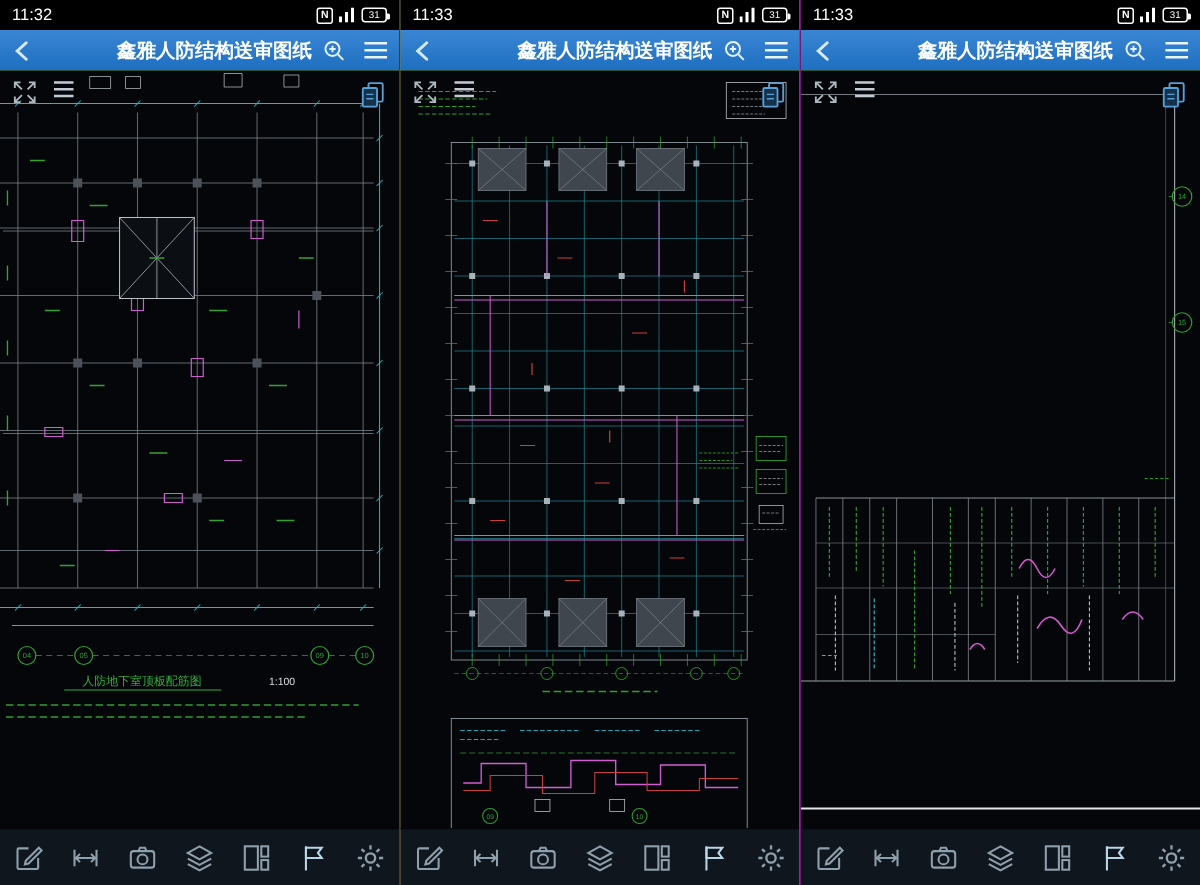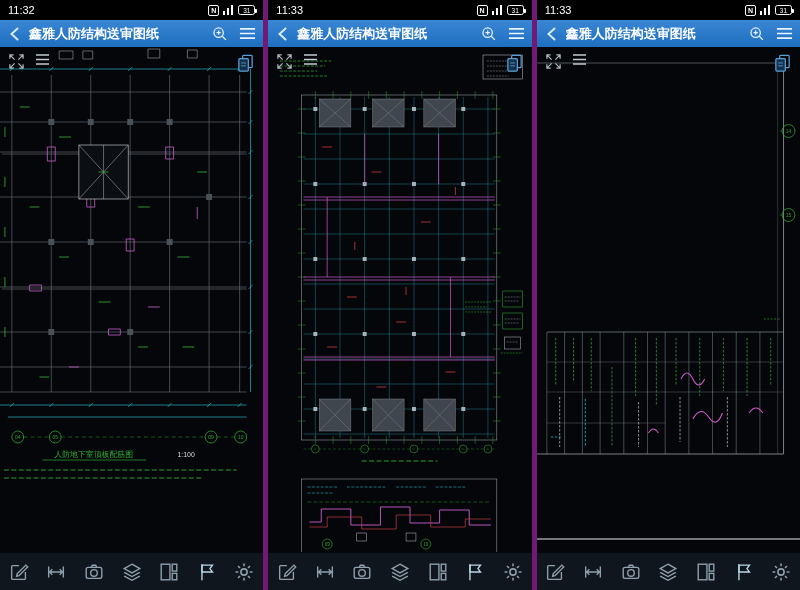--- a/index.html
+++ b/index.html
@@ -1,36 +1,36 @@
 <!DOCTYPE html>
 <html><head>
 <meta charset="utf-8">
 <style>
   * { margin:0; padding:0; box-sizing:border-box; }
   html,body { width:800px; height:590px; overflow:hidden; background:#000;
     font-family:"Liberation Sans", sans-serif; }
   .phones { display:flex; width:800px; height:590px; }
   .phone { flex:1; display:flex; flex-direction:column; background:#84cc16; position:relative; }
-  .phone + .phone { border-left:5px solid #701a75; }
+  .phone + .phone { border-left:1px solid #701a75; }
 
   
   .statusbar { height:20px; background:#000; color:#fff; display:flex;
     align-items:center; justify-content:space-between; padding:0 8px; font-size:11px; }
   .status-right { display:flex; align-items:center; gap:4px; }
   .nbox { border:1px solid #fff; border-radius:2px; font-size:7px; line-height:9px;
     padding:0 2px; font-weight:bold; }
   .batt { position:relative; width:17px; height:10px; border:1px solid #fff; border-radius:2.5px;
     display:flex; align-items:center; justify-content:center; font-size:6.5px; }
   .batt::after { content:""; position:absolute; right:-3px; top:2.5px; width:2px; height:4px;
     background:#fff; border-radius:0 1px 1px 0; }
 
   
   .header { height:27px; background:linear-gradient(#3a86d4,#1e6fc0); display:flex;
     align-items:center; padding:0 7px; gap:6px; }
-  .title { flex:1; text-align:left; color:#fff; font-size:13px; font-weight:bold;
+  .title { flex:1; text-align:right; color:#fff; font-size:13px; font-weight:bold;
     white-space:nowrap; overflow:hidden; }
   .hicons { display:flex; align-items:center; gap:11px; }
 
   
   .canvas { flex:1; position:relative; background:#04060a; overflow:hidden;text-align:right; }
   .cad { position:absolute; inset:0; width:100%; height:100%; }
   .canvas-topbar { position:absolute; top:6px; left:8px; display:flex; gap:10px; z-index:3; }
   .canvas-doc { position:absolute; top:6px; right:8px; z-index:3; }
   text { font-family:"Liberation Sans", sans-serif; }
 

